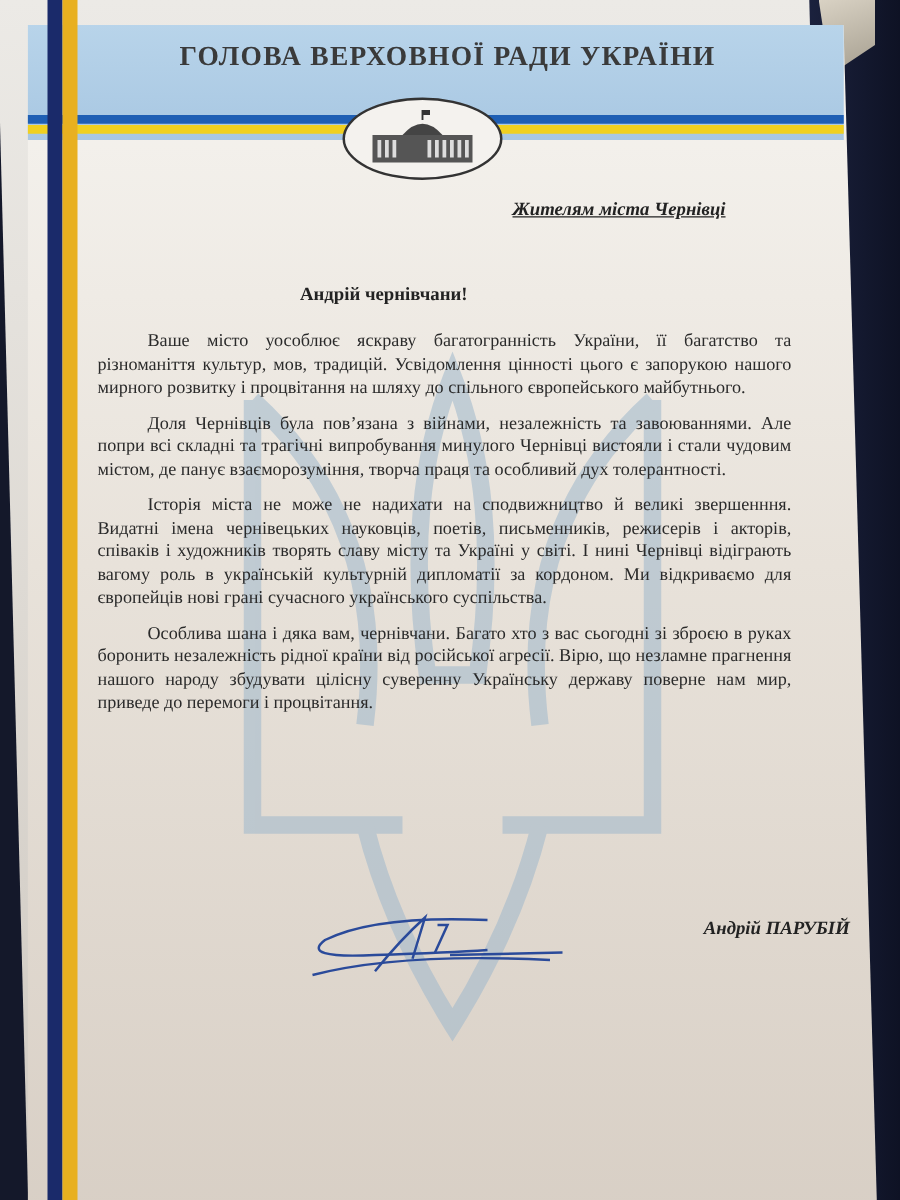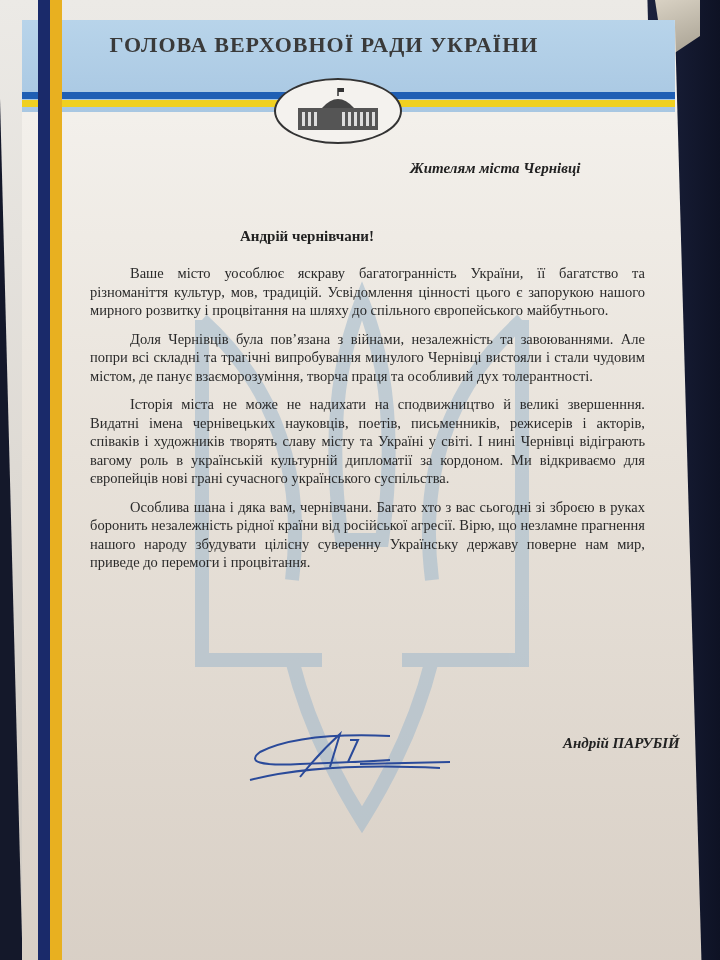--- a/index.html
+++ b/index.html
@@ -30,21 +30,21 @@
   .header-band {
     position:absolute; left:0; top:0; width:96%; height:92px;
     background:linear-gradient(180deg,#b8d4ea 0%,#a8c7e2 100%);
   }
   .flag-wave {
     position:absolute; left:0; top:72px; width:96%; height:20px;
   }
   .flag-wave .blue { position:absolute; left:0; top:0; width:100%; height:7px; background:#1f5fb4; }
   .flag-wave .yellow { position:absolute; left:0; top:8px; width:100%; height:7px; background:#f0d020; }
   .title {
-    position:absolute; left:72px; top:12px; width:460px;
+    position:absolute; left:106px; top:12px; width:460px;
     font-size:22px; font-weight:bold; color:#3a3a3a; letter-spacing:1px;
     font-family:"Liberation Serif", serif;
     text-align:center;
   }
   .emblem {
     position:absolute; left:252px; top:58px; width:124px; height:62px;
     border:2px solid #333; border-radius:50%;
     background:#f4f2ee;
   }
   .emblem svg { position:absolute; left:16px; top:6px; }
@@ -116,24 +116,24 @@
     <g fill="none" stroke="#9fb8cc" stroke-width="14">
       <path d="M190 20 Q150 120 170 260 L210 260 Q230 120 190 20 Z"></path>
       <path d="M30 40 L30 380 L150 380"></path>
       <path d="M350 40 L350 380 L230 380"></path>
       <path d="M30 40 Q140 140 120 300"></path>
       <path d="M350 40 Q240 140 260 300"></path>
       <path d="M120 380 Q140 460 190 540 Q240 460 260 380"></path>
     </g>
   </svg>
 
-  <div class="addressee" style="left:388px;top:140px;">Жителям міста Чернівці</div>
+  <div class="addressee" style="left:388px;top:140px;text-decoration:underline;">Жителям міста Чернівці</div>
   <div class="greeting" style="left:218px;top:208px;">Андрій чернівчани!</div>
 
-  <div class="body-text" style="left:68px;top:244px;">
+  <div class="body-text" style="left:56px;top:244px;">
     <p>Ваше місто уособлює яскраву багатогранність України, її багатство та різноманіття культур, мов, традицій.  Усвідомлення цінності цього є запорукою нашого мирного розвитку і процвітання на шляху до спільного європейського майбутнього.</p>
     <p>Доля Чернівців була пов’язана з війнами, незалежність та завоюваннями.  Але попри всі складні та трагічні випробування минулого Чернівці вистояли і стали чудовим містом, де панує взаєморозуміння, творча праця та особливий дух толерантності.</p>
     <p>Історія міста не може не надихати на сподвижництво й великі звершенння. Видатні імена чернівецьких науковців, поетів, письменників, режисерів і акторів, співаків і художників творять славу місту та Україні у світі. І нині Чернівці відіграють вагому роль в українській культурній дипломатії за кордоном. Ми відкриваємо для європейців нові грані сучасного українського суспільства.</p>
     <p>Особлива шана і дяка вам, чернівчани. Багато хто з вас сьогодні зі зброєю в руках боронить незалежність рідної країни від російської агресії. Вірю, що незламне прагнення нашого народу збудувати цілісну суверенну Українську державу поверне нам мир, приведе до перемоги і процвітання.</p>
   </div>
 
   <svg class="signature-svg" style="left:218px;top:702px;" width="230" height="70" viewBox="0 0 230 70">
     <g fill="none" stroke="#2a4a9a" stroke-width="2">
       <path d="M150 14 Q60 10 20 30 Q0 45 60 42 Q120 40 150 38"></path>
       <path d="M10 58 Q80 40 200 46"></path>

